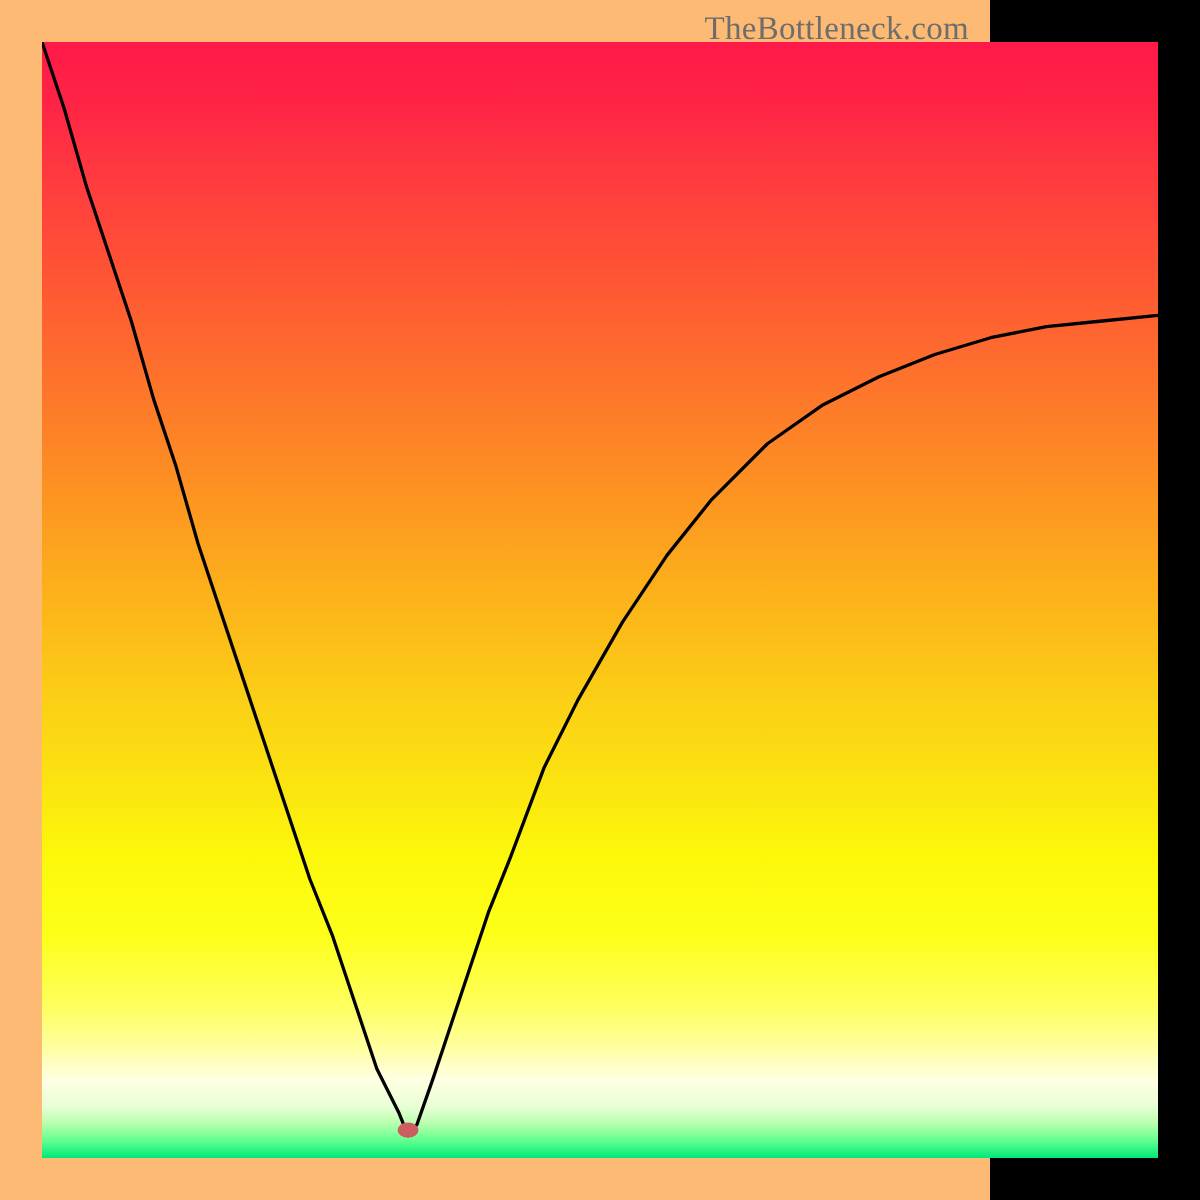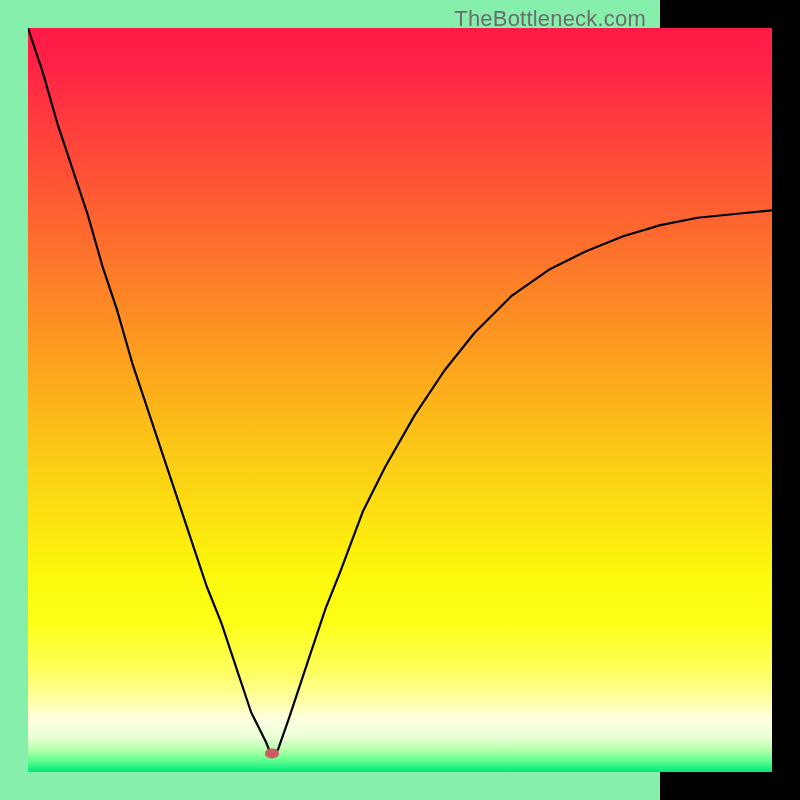--- a/index.html
+++ b/index.html
@@ -7,21 +7,22 @@
     padding: 0;
     width: 800px;
     height: 800px;
     background: #000;
     font-family: Arial, Helvetica, sans-serif;
   }
   .frame {
     position: relative;
     width: 660px;
     height: 800px;
-    background: #86efac;
+    background: #fdba74;
+    font-family: Liberation Serif, serif;
   }
   .watermark {
     position: absolute;
     top: 6px;
     right: 14px;
     color: #6d6d6d;
     font-size: 22px;
     font-weight: 500;
     letter-spacing: 0.2px;
     z-index: 20;

